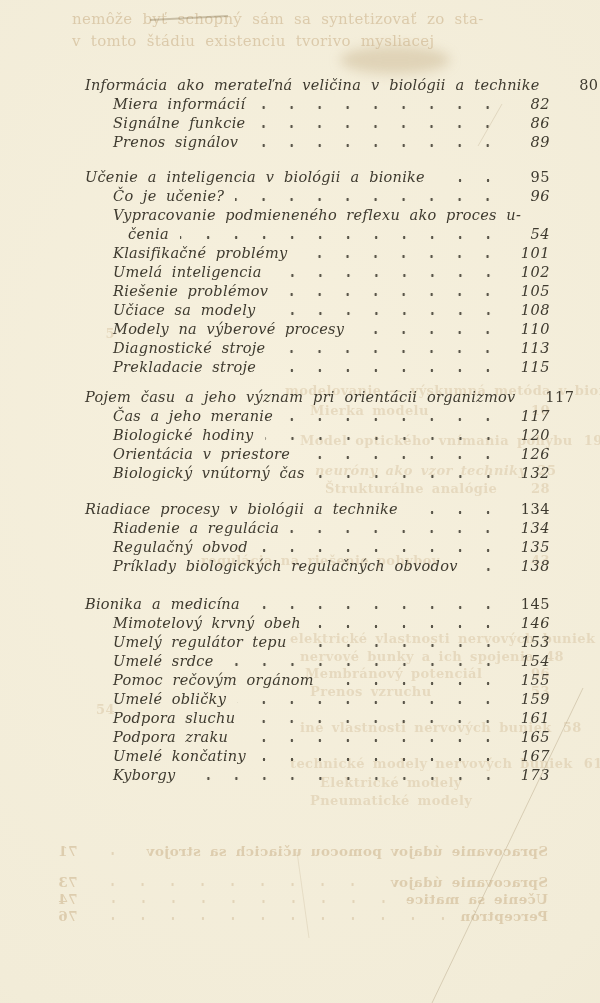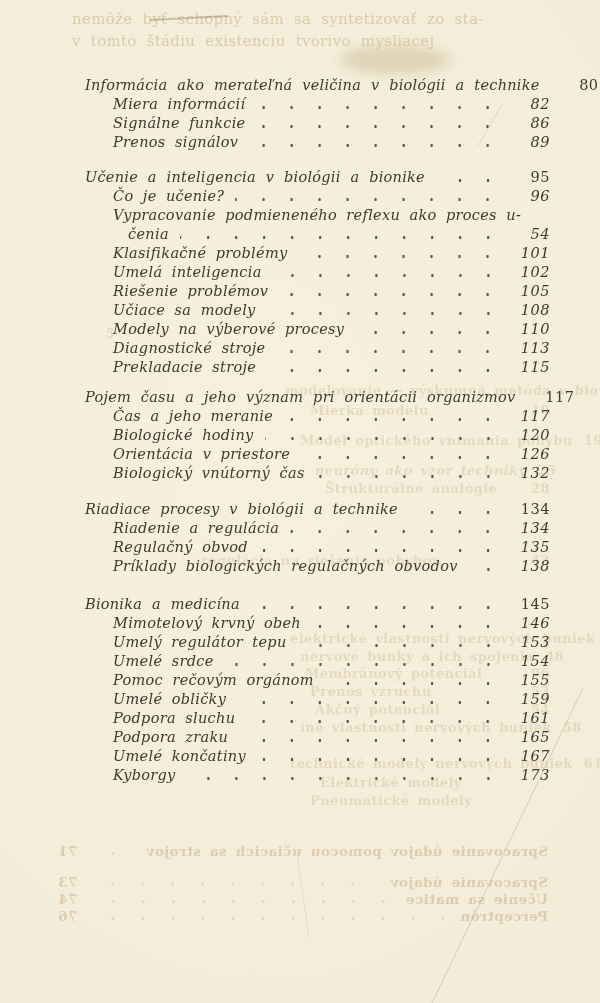--- a/index.html
+++ b/index.html
@@ -131,21 +131,20 @@
       </div>
       <div class="ghost-mid-row" style="top: 666px;">
         <span class="g-label" style="margin-left: 220px;">Membránový potenciál</span>
         <span class="g-page">96</span>
       </div>
       <div class="ghost-mid-row" style="top: 684px;">
         <span class="g-label" style="margin-left: 225px;">Prenos vzruchu</span>
         <span class="g-page">53</span>
       </div>
       <div class="ghost-mid-row" style="top: 702px;">
-        <span class="g-label" style="margin-left: 230px;">Akčný potenciál</span>
         <span class="g-page">54</span>
       </div>
       <div class="ghost-mid-row" style="top: 720px;">
         <span class="g-label" style="margin-left: 215px;">iné vlastnosti nervových buniek</span>
         <span class="g-page">58</span>
       </div>
       <div class="ghost-mid-row" style="top: 756px;">
         <span class="g-label" style="margin-left: 205px;">technické modely nervových buniek</span>
         <span class="g-page">61</span>
       </div>

